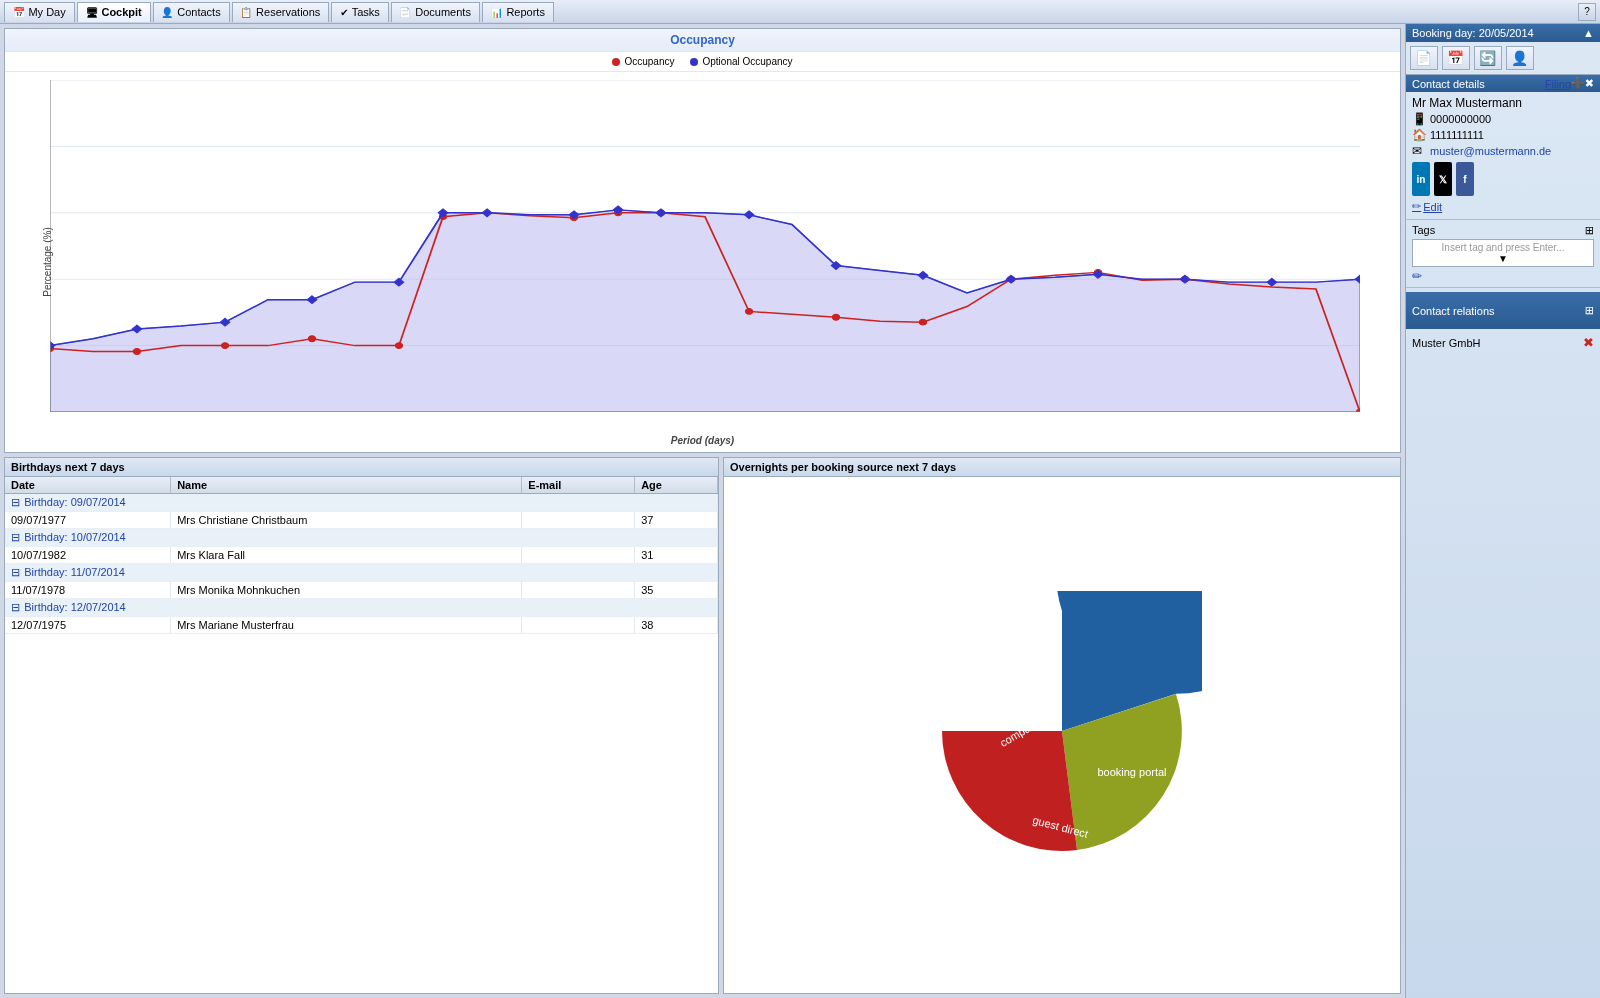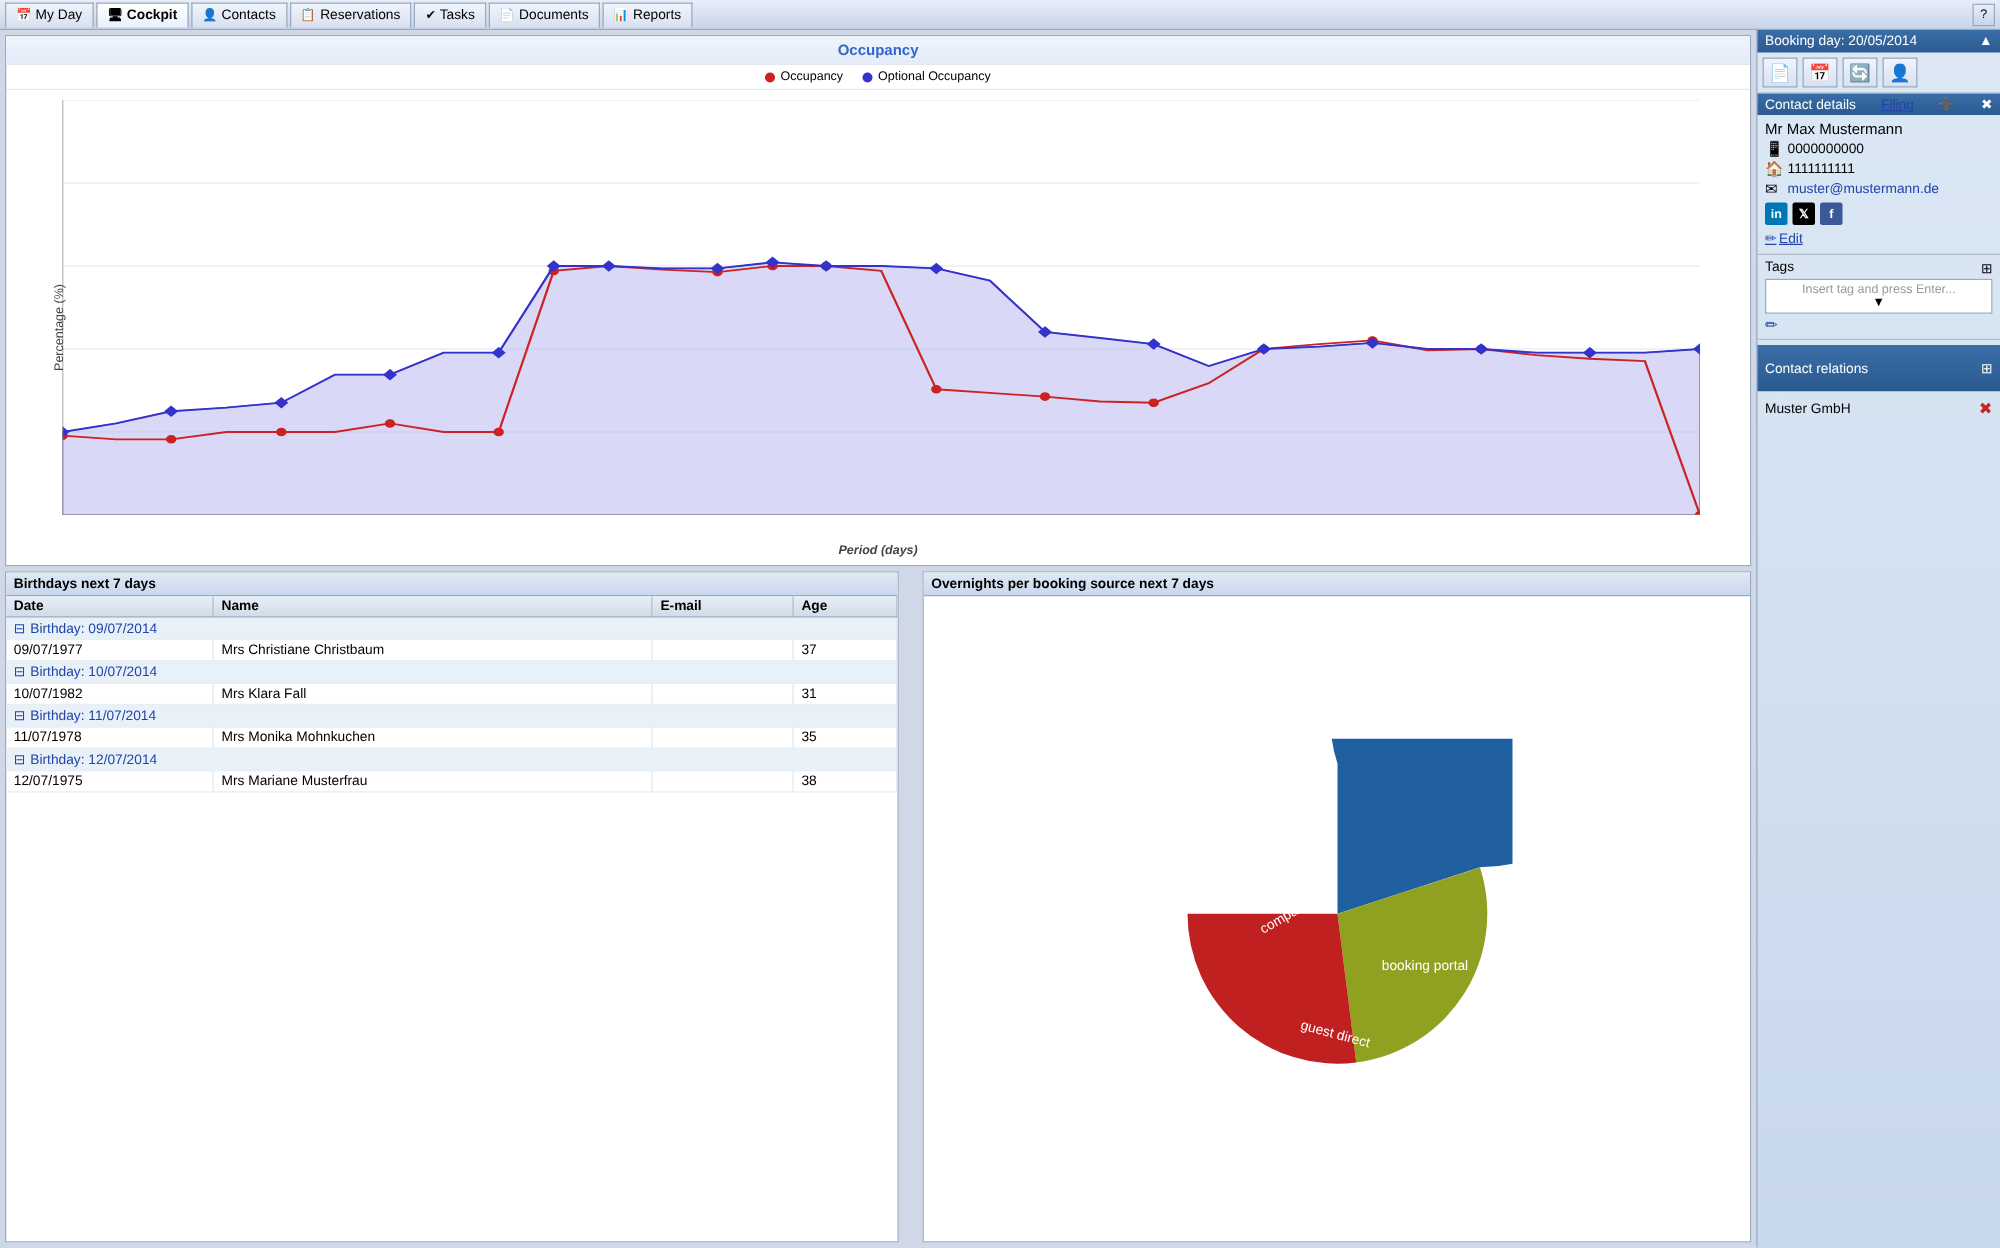--- a/index.html
+++ b/index.html
@@ -54,21 +54,21 @@
       position: absolute; left: 8px; top: 50%; transform: translateY(-50%) rotate(-90deg);
       font-size: 10px; color: #444; white-space: nowrap;
     }
     .chart-x-label {
       position: absolute; bottom: 6px; left: 50%; transform: translateX(-50%);
       font-size: 10px; color: #444; font-weight: bold; font-style: italic;
     }
     .chart-svg { width: 100%; height: 100%; }
 
     
-    .bottom-panels { display: flex; margin: 0 4px 4px 4px; gap: 19px; flex: 1; }
+    .bottom-panels { display: flex; margin: 0 4px 4px 4px; gap: 4px; flex: 1; }
 
     
     .birthday-panel { flex: 0 0 715px; border: 1px solid #9aaabf; background: white; overflow: auto; }
     .panel-title {
       background: linear-gradient(to bottom, #e0e8f4, #c8d8ec);
       padding: 3px 6px; font-size: 11px; font-weight: bold; border-bottom: 1px solid #9aaabf;
     }
     .birthday-table { width: 100%; border-collapse: collapse; }
     .birthday-table th {
       background: linear-gradient(to bottom, #e8eef8, #d0dce8);
@@ -109,21 +109,21 @@
       color: white; font-size: 11px; padding: 2px 6px;
       display: flex; justify-content: space-between; align-items: center;
     }
     .contact-details-inner { padding: 4px 6px; font-size: 11px; }
     .contact-name { font-weight: normal; font-size: 12px; margin-bottom: 2px; }
     .contact-addr { font-size: 10px; color: #222; line-height: 1.4; margin-bottom: 4px; }
     .contact-row { display: flex; align-items: center; gap: 4px; margin-bottom: 2px; font-size: 11px; }
     .contact-icon { width: 14px; height: 14px; font-size: 12px; }
     .social-icons { display: flex; gap: 4px; margin: 4px 0; }
     .social-icon-btn {
-      width: 18px; height: 18px; font-size: 10px; font-weight: bold;
+      width: 18px; height: 34px; font-size: 10px; font-weight: bold;
       display: flex; align-items: center; justify-content: center;
       cursor: pointer; color: white; border-radius: 2px;
     }
     .edit-link { color: #2244aa; text-decoration: underline; cursor: pointer; font-size: 11px; display: flex; align-items: center; gap: 2px; margin: 2px 0; }
     .tags-section { padding: 4px 6px; border-top: 1px solid #b0bcc8; }
     .tags-title { font-size: 11px; margin-bottom: 2px; display: flex; justify-content: space-between; }
     .tags-input {
       width: 100%; border: 1px solid #9aaabf; padding: 2px 4px; font-size: 10px;
       background: white; display: flex; align-items: center; justify-content: space-between; flex-direction: column;
     }
@@ -456,21 +456,21 @@
       <div class="sidebar-icon-btn">📄</div>
       <div class="sidebar-icon-btn">📅</div>
       <div class="sidebar-icon-btn">🔄</div>
       <div class="sidebar-icon-btn">👤</div>
     </div>
 
     <div class="sidebar-section-title">
       <div class="filing-row">
         <span>Contact details</span>
       </div>
-      <div style="display:flex;align-items:center;gap:20px;">
+      <div style="display:flex;align-items:center;gap:0;">
         <span class="filing-link">Filing</span>
         <span style="cursor:pointer;color:white;">➕</span>
         <span style="cursor:pointer;color:white;">✖</span>
       </div>
     </div>
 
     <div class="contact-details-inner">
       <div class="contact-name">Mr Max Mustermann</div>
       <div class="contact-row">
         <span class="contact-icon">📱</span>

